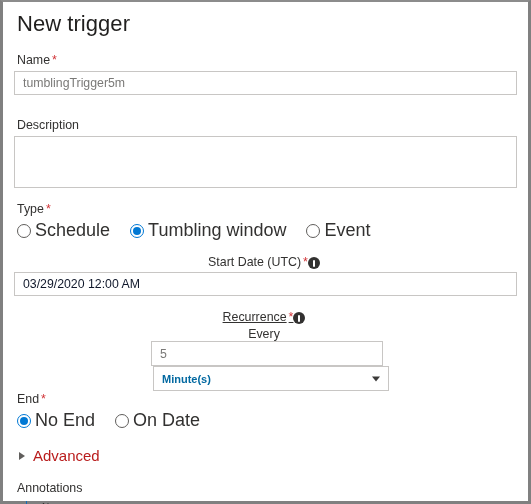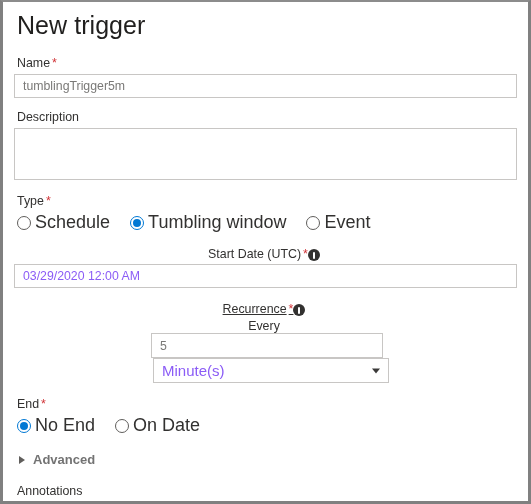--- a/index.html
+++ b/index.html
@@ -22,21 +22,21 @@
     height: 504px;
     background: #ffffff;
     border-left: 3px solid #808080;
     border-right: 3px solid #808080;
     border-top: 2px solid #8c8c8c;
     border-bottom: 3px solid #808080;
     padding: 0 11px;
   }
 
   .title {
-    font-size: 25px;
+    font-size: 22px;
     color: #201f1e;
     font-weight: 400;
     margin: 0;
     padding: 9px 0 0 3px;
     letter-spacing: 0.05px;
   }
 
   .field-label {
     font-size: 12.4px;
     color: #323130;
@@ -83,21 +83,21 @@
     height: 24px;
     border: 1px solid #c8c6c4;
     background: #ffffff;
     font-family: "Liberation Sans", sans-serif;
     font-size: 12.3px;
     color: #7a7977;
     padding: 0 8px;
     outline: none;
     display: block;
   }
-  .text-input.dark { color: #8b5cf6; }
+  .text-input.dark { color: #0f172a; }
 
   .textarea {
     box-sizing: border-box;
     width: 100%;
     height: 52px;
     border: 1px solid #c8c6c4;
     background: #ffffff;
     resize: none;
     font-family: "Liberation Sans", sans-serif;
     font-size: 12.3px;
@@ -177,23 +177,24 @@
     width: 236px;
     height: 25px;
     margin-left: 8px;
     border: 1px solid #c8c6c4;
     background: #ffffff;
     box-sizing: border-box;
     display: flex;
     align-items: center;
   }
   .select-value {
-    font-size: 15px;
-    color: #8b5cf6;
+    font-size: 11px;
+    color: #0369a1;
     padding-left: 8px;
+    font-weight: bold;
   }
   .chevron {
     position: absolute;
     right: 8px;
     top: 50%;
     transform: translateY(-50%);
     width: 0;
     height: 0;
     border-left: 4.5px solid transparent;
     border-right: 4.5px solid transparent;
@@ -209,23 +210,22 @@
   .tri-right {
     width: 0;
     height: 0;
     border-top: 4.5px solid transparent;
     border-bottom: 4.5px solid transparent;
     border-left: 6px solid #605e5c;
     margin-right: 8px;
     flex: 0 0 auto;
   }
   .advanced-label {
-    font-size: 13px;
-    color: #737373;
-    font-weight: bold;
+    font-size: 15px;
+    color: #b91c1c;
   }
 
   .new-row {
     display: flex;
     align-items: center;
     padding-left: 6px;
     cursor: pointer;
   }
   .plus-icon {
     position: relative;
@@ -262,21 +262,21 @@
 
 <div class="panel">
 
   <h1 class="title">New trigger</h1>
 
   <div style="margin-top:15px;">
     <span class="field-label"><span>Name</span><span class="req">*</span></span>
     <input class="text-input" type="text" value="tumblingTrigger5m" style="">
   </div>
 
-  <div style="margin-top:11px;">
+  <div style="margin-top:22px;">
     <span class="field-label">Description</span>
     <textarea class="textarea" value="" style=""></textarea>
   </div>
 
   <div style="margin-top:13px;">
     <span class="field-label"><span>Type</span><span class="req">*</span></span>
     <div class="radio-row">
       <div class="radio-item">
         <span class="radio-dot"></span>
         <span class="radio-label">Schedule</span>
@@ -308,21 +308,21 @@
     <div class="every-row">
       <span class="every-text">Every</span>
       <input class="num-input" type="text" value="5" style="">
       <div class="select-wrap">
         <span class="select-value">Minute(s)</span>
         <span class="chevron"></span>
       </div>
     </div>
   </div>
 
-  <div style="margin-top:13px;">
+  <div style="">
     <span class="field-label"><span>End</span><span class="req">*</span></span>
     <div class="radio-row">
       <div class="radio-item checked">
         <span class="radio-dot"></span>
         <span class="radio-label">No End</span>
       </div>
       <div class="radio-item" style="margin-left:20px;">
         <span class="radio-dot"></span>
         <span class="radio-label">On Date</span>
       </div>

